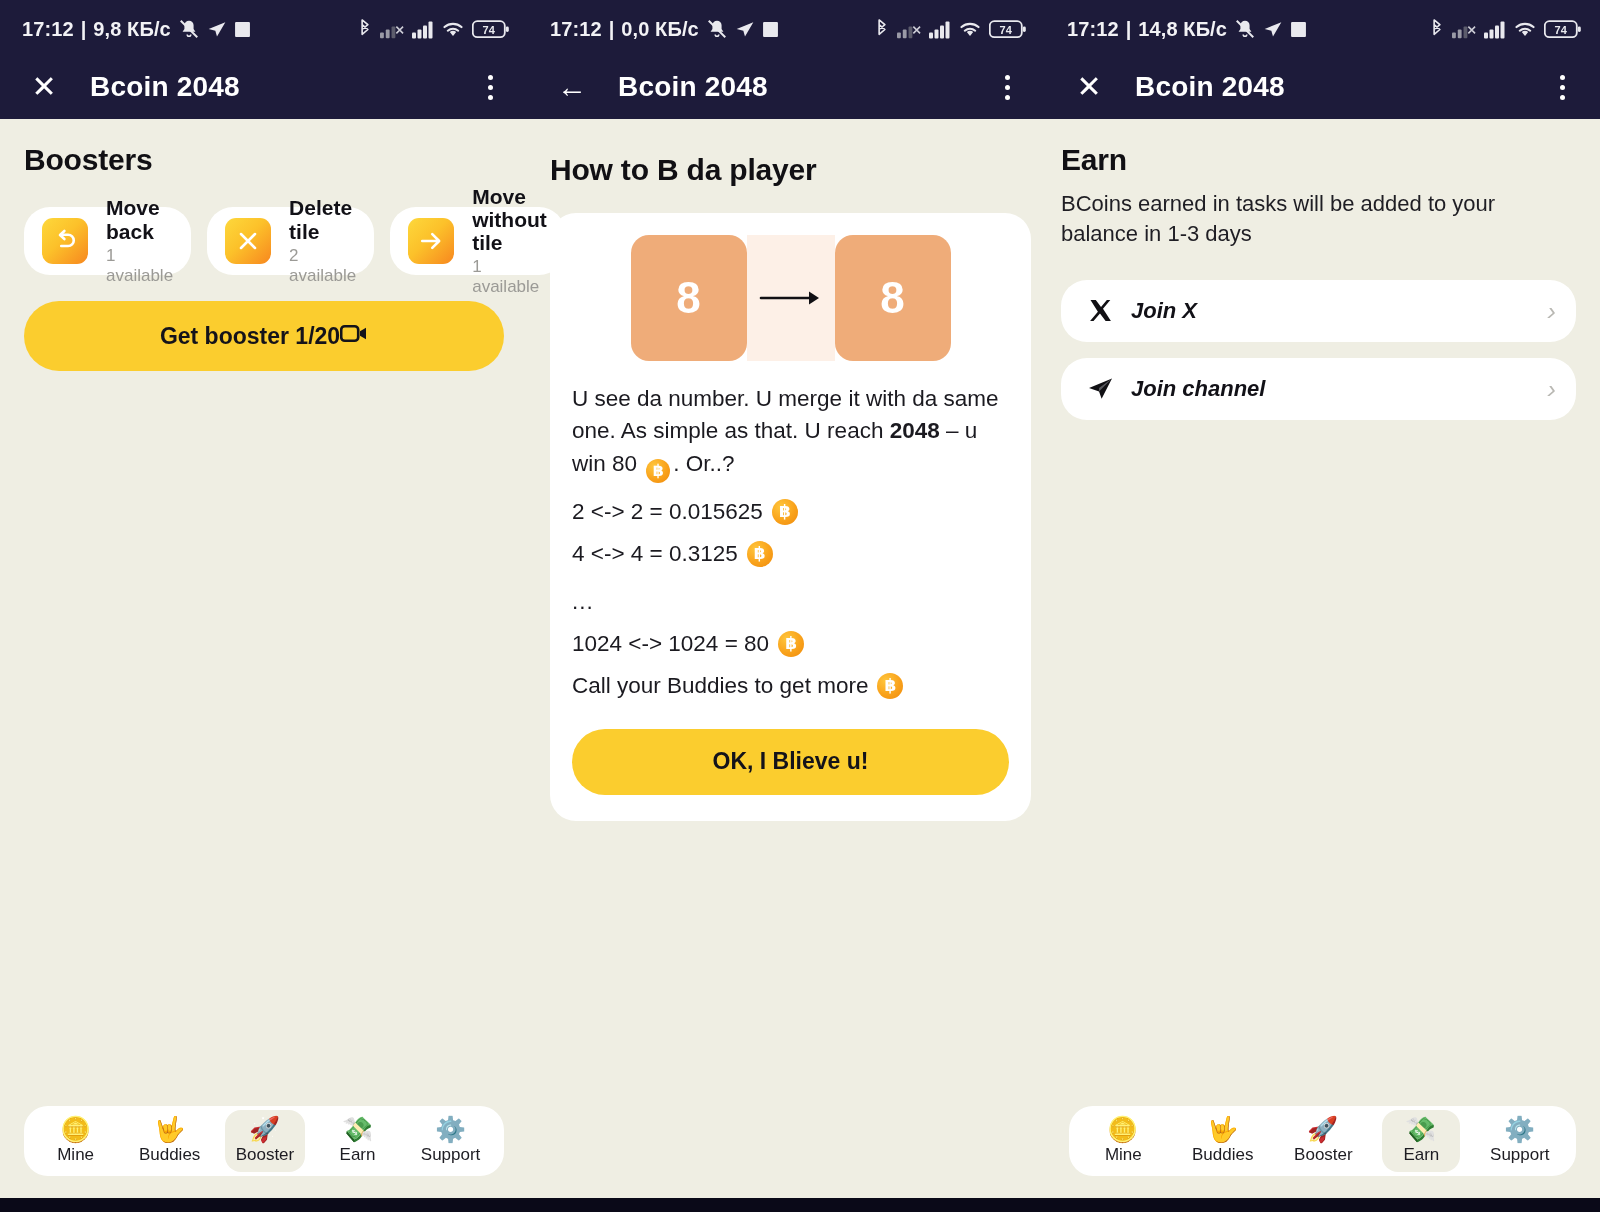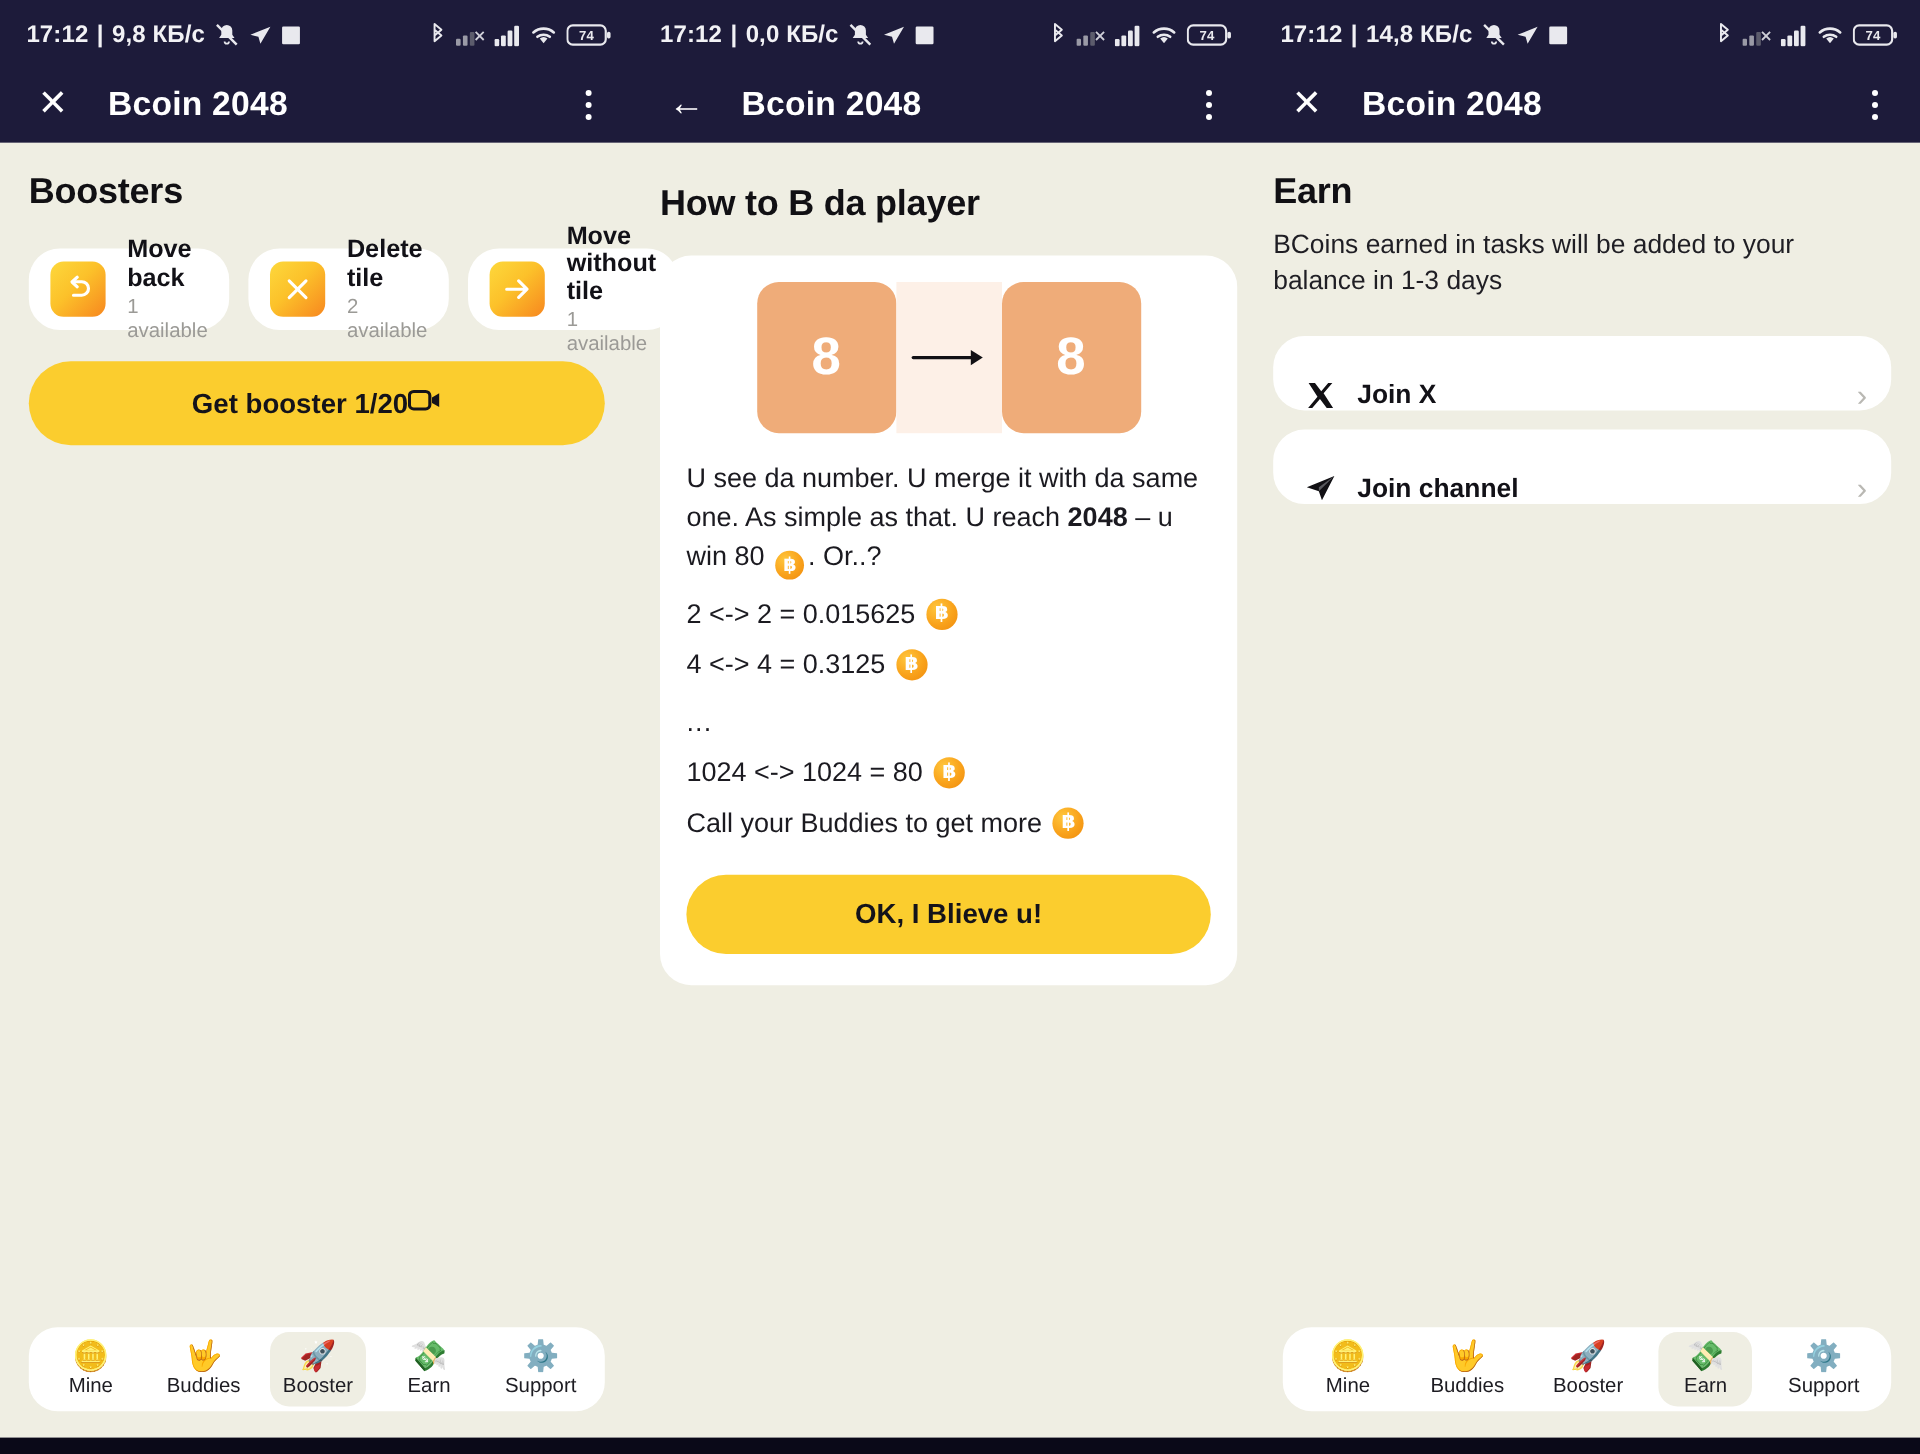--- a/index.html
+++ b/index.html
@@ -175,23 +175,24 @@
     font-size: 23px; font-weight: 700; color: #14131a;
     cursor: pointer; border: none; width: 100%;
   }
 
   
   .p3-inner { padding: 24px 24px 0 16px; }
   .task-list { margin-top: 30px; display: flex; flex-direction: column; gap: 16px; }
   .task-card {
     background: #fff; border-radius: 26px;
     height: 62px;
-    display: flex; align-items: flex-end;
+    display: flex; align-items: center;
     padding: 0 20px 0 24px;
     cursor: pointer;
+    font-style: italic;
   }
   .task-ico { width: 30px; display: flex; align-items: center; justify-content: center; flex: none; }
   .task-label { font-size: 22px; font-weight: 700; color: #121117; margin-left: 16px; }
   .chev { margin-left: auto; color: #b9b8b3; font-size: 26px; line-height: 1; font-weight: 300; }
 
   
   .navbar {
     position: absolute; bottom: 22px; left: 24px; right: 24px;
     height: 70px;
     background: #ffffff;

